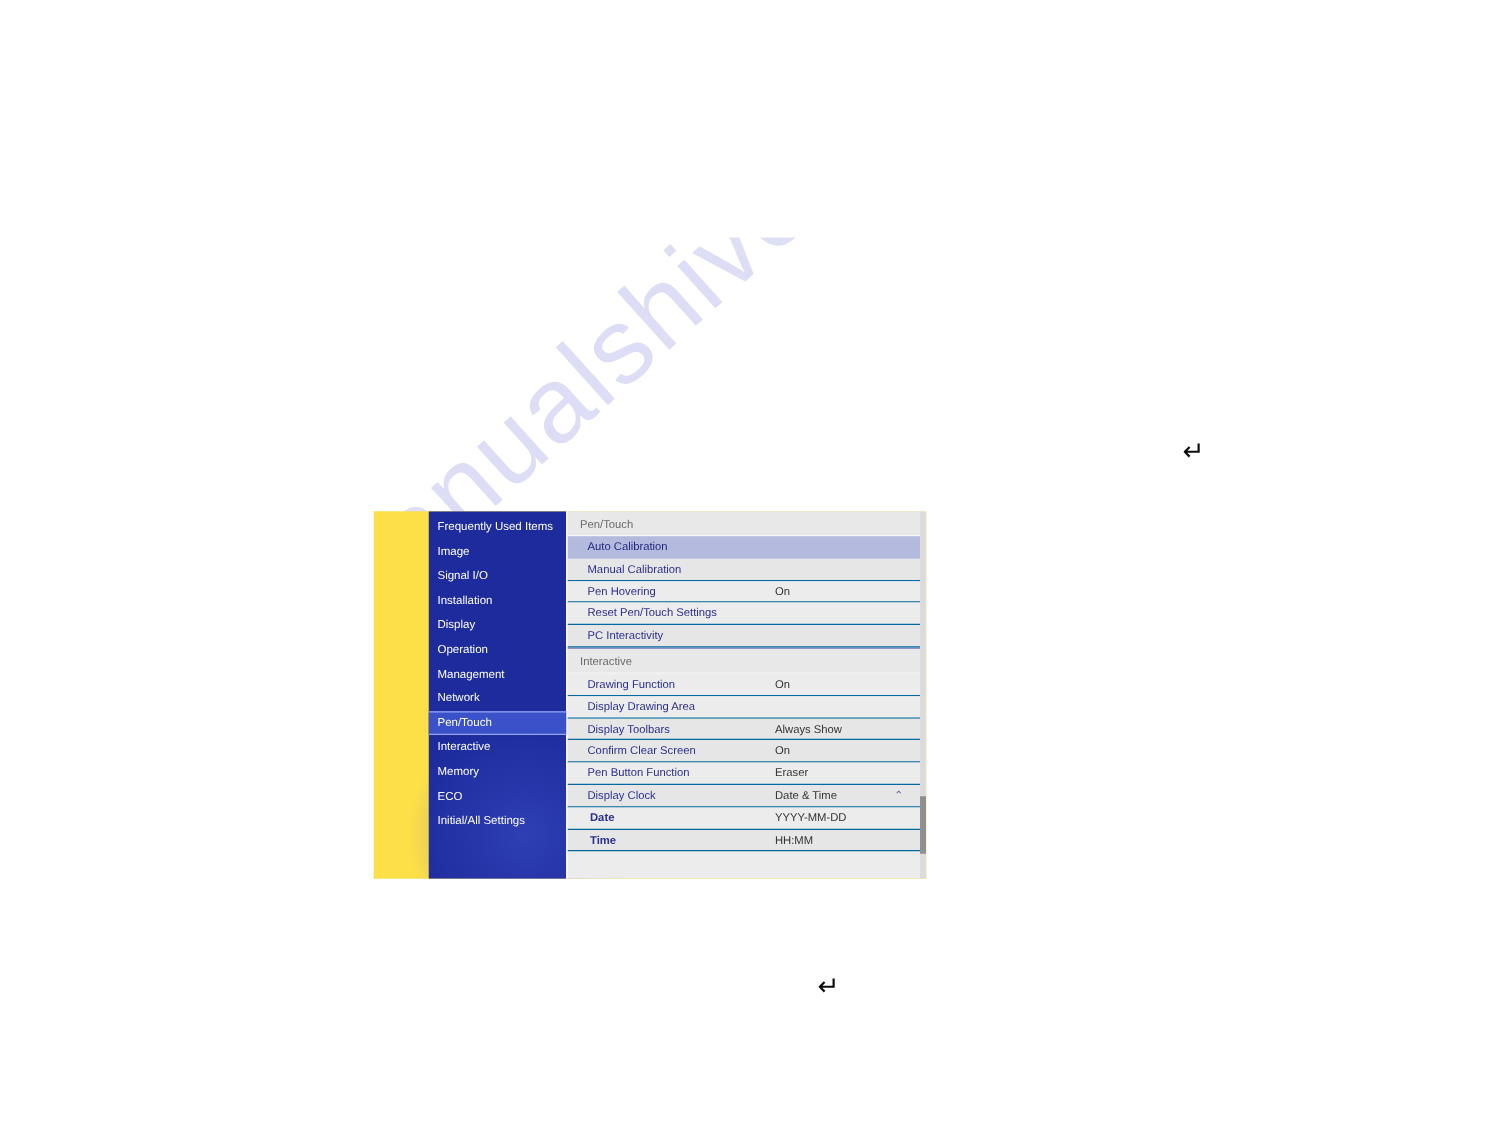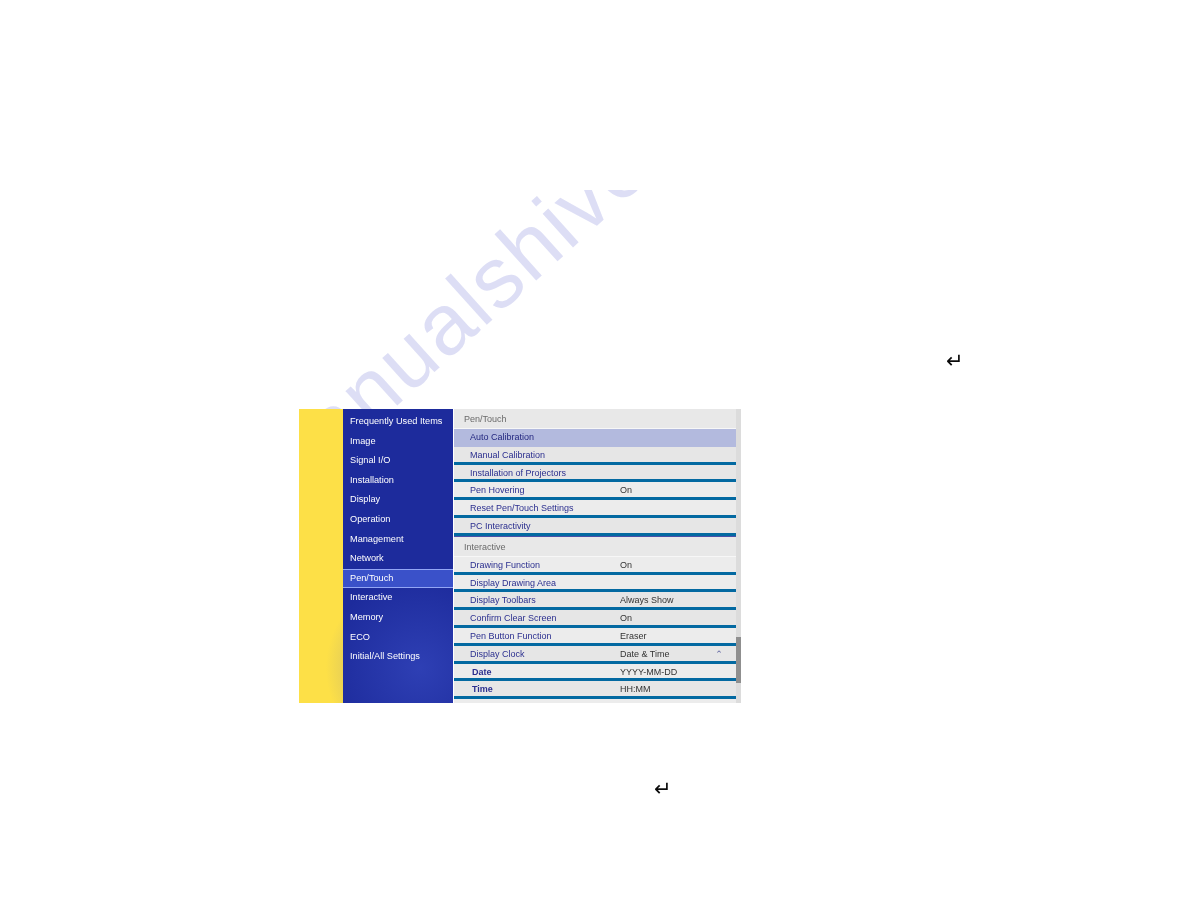--- a/index.html
+++ b/index.html
@@ -129,21 +129,21 @@
     margin: 0;
   }
 
   .opt-row {
     position: relative;
     height: 17.8px;
     line-height: 17.8px;
     font-size: 9px;
     color: #2b2f8f;
     background: #ececec;
-    border-bottom: 3px solid #0369a1;
+    border-bottom: 1px solid #0369a1;
     box-sizing: border-box;
     white-space: nowrap;
   }
   .opt-row.alt { background: #e6e6e6; }
   .opt-row.highlight {
     background: #b3bade;
     color: #23277f;
     border-bottom: 1px solid #b3bade;
   }
   .opt-label {
@@ -221,24 +221,20 @@
     <div id="osd-sections">
         <div class="section-header">Pen/Touch</div>
         <div class="opt-row highlight">
           <span class="opt-label">Auto Calibration</span>
           <span class="opt-value"></span>
         </div>
         <div class="opt-row alt">
           <span class="opt-label">Manual Calibration</span>
           <span class="opt-value"></span>
         </div>
-        <div class="opt-row alt">
-          <span class="opt-label">Installation of Projectors</span>
-          <span class="opt-value"></span>
-        </div>
         <div class="opt-row">
           <span class="opt-label">Pen Hovering</span>
           <span class="opt-value">On</span>
         </div>
         <div class="opt-row">
           <span class="opt-label">Reset Pen/Touch Settings</span>
           <span class="opt-value"></span>
         </div>
         <div class="opt-row alt">
           <span class="opt-label">PC Interactivity</span>

